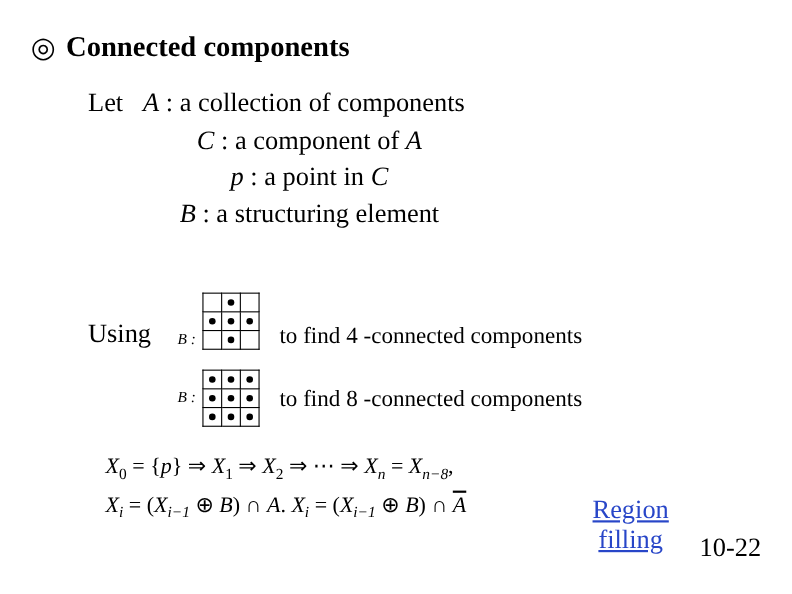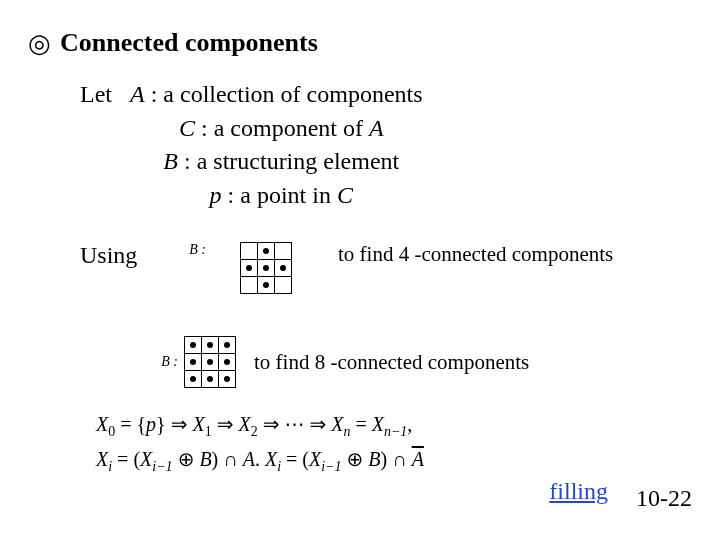--- a/index.html
+++ b/index.html
@@ -31,25 +31,24 @@
     position: absolute;
     left: 80px;
     top: 78px;
     line-height: 1.4;
   }
   .let-line { white-space: pre; text-align: center; }
   .it { font-style: italic; }
   .using-row1 {
     position: absolute;
     left: 80px;
-    top: 242px;
+    top: 258px;
     display: flex;
-    align-items: flex-start;
+    align-items: flex-end;
     height: 60px;
-    gap: 28px;
   }
   .using-row2 {
     position: absolute;
     left: 80px;
     top: 332px;
     display: flex;
     align-items: center;
     height: 60px;
   }
   .using-label { width: 78px; }
@@ -117,22 +116,22 @@
 </style>
 </head>
 <body>
 
 <span class="bullet">◎</span>
 <span class="title">Connected components</span>
 
 <div class="let-block">
   <div class="let-line"><span>Let</span>   <span class="it">A</span><span> : a collection of components</span></div>
   <div class="let-line">          <span class="it">C</span><span> : a component of </span><span class="it">A</span></div>
+  <div class="let-line">          <span class="it">p</span><span> : a point in </span><span class="it">C</span></div>
   <div class="let-line">          <span class="it">B</span><span> : a structuring element</span></div>
-  <div class="let-line">          <span class="it">p</span><span> : a point in </span><span class="it">C</span></div>
 </div>
 
 <div class="using-row1">
   <span class="using-label">Using</span>
   <span class="B-label">B :</span>
   <table class="grid">
     <tbody>
         <tr>
           <td></td>
           <td class="dot"></td>
@@ -173,25 +172,25 @@
           <td class="dot"></td>
           <td class="dot"></td>
         </tr>
   </tbody>
     </table>
   <span class="after-text">to find 8 -connected components</span>
 </div>
 
 <div class="formula-block">
   <div>
-    <span class="it">X</span><span class="sub">0</span><span> = {</span><span class="it">p</span><span>} ⇒ </span><span class="it">X</span><span class="sub">1</span><span> ⇒ </span><span class="it">X</span><span class="sub">2</span><span> ⇒ ⋯ ⇒ </span><span class="it">X</span><span class="sub it">n</span><span> = </span><span class="it">X</span><span class="sub it">n−1</span><span>,</span>
+    <span class="it">X</span><span class="sub">0</span><span> = {</span><span class="it">p</span><span>} ⇒ </span><span class="it">X</span><span class="sub">1</span><span> ⇒ </span><span class="it">X</span><span class="sub">2</span><span> ⇒ ⋯ ⇒ </span><span class="it">X</span><span class="sub it">n</span><span> = </span><span class="it">X</span><span class="sub it">n−8</span><span>,</span>
   </div>
   <div style="">
     <span class="it">X</span><span class="sub it">i</span><span> = (</span><span class="it">X</span><span class="sub it">i−1</span><span class="oplus"> ⊕ </span><span class="it">B</span><span>) ∩ </span><span class="it">A</span><span>.</span><span>   </span><span class="it">X</span><span class="sub it">i</span><span> = (</span><span class="it">X</span><span class="sub it">i−1</span><span class="oplus"> ⊕ </span><span class="it">B</span><span>) ∩ </span><span class="it overline">A</span><span>  </span>
   </div>
 </div>
 
 <a class="region-link">
-  <br>
+  <span>Region</span><br>
   <span>filling</span>
 </a>
 
 <span class="page-num">10-22</span>
 
 </body></html>

